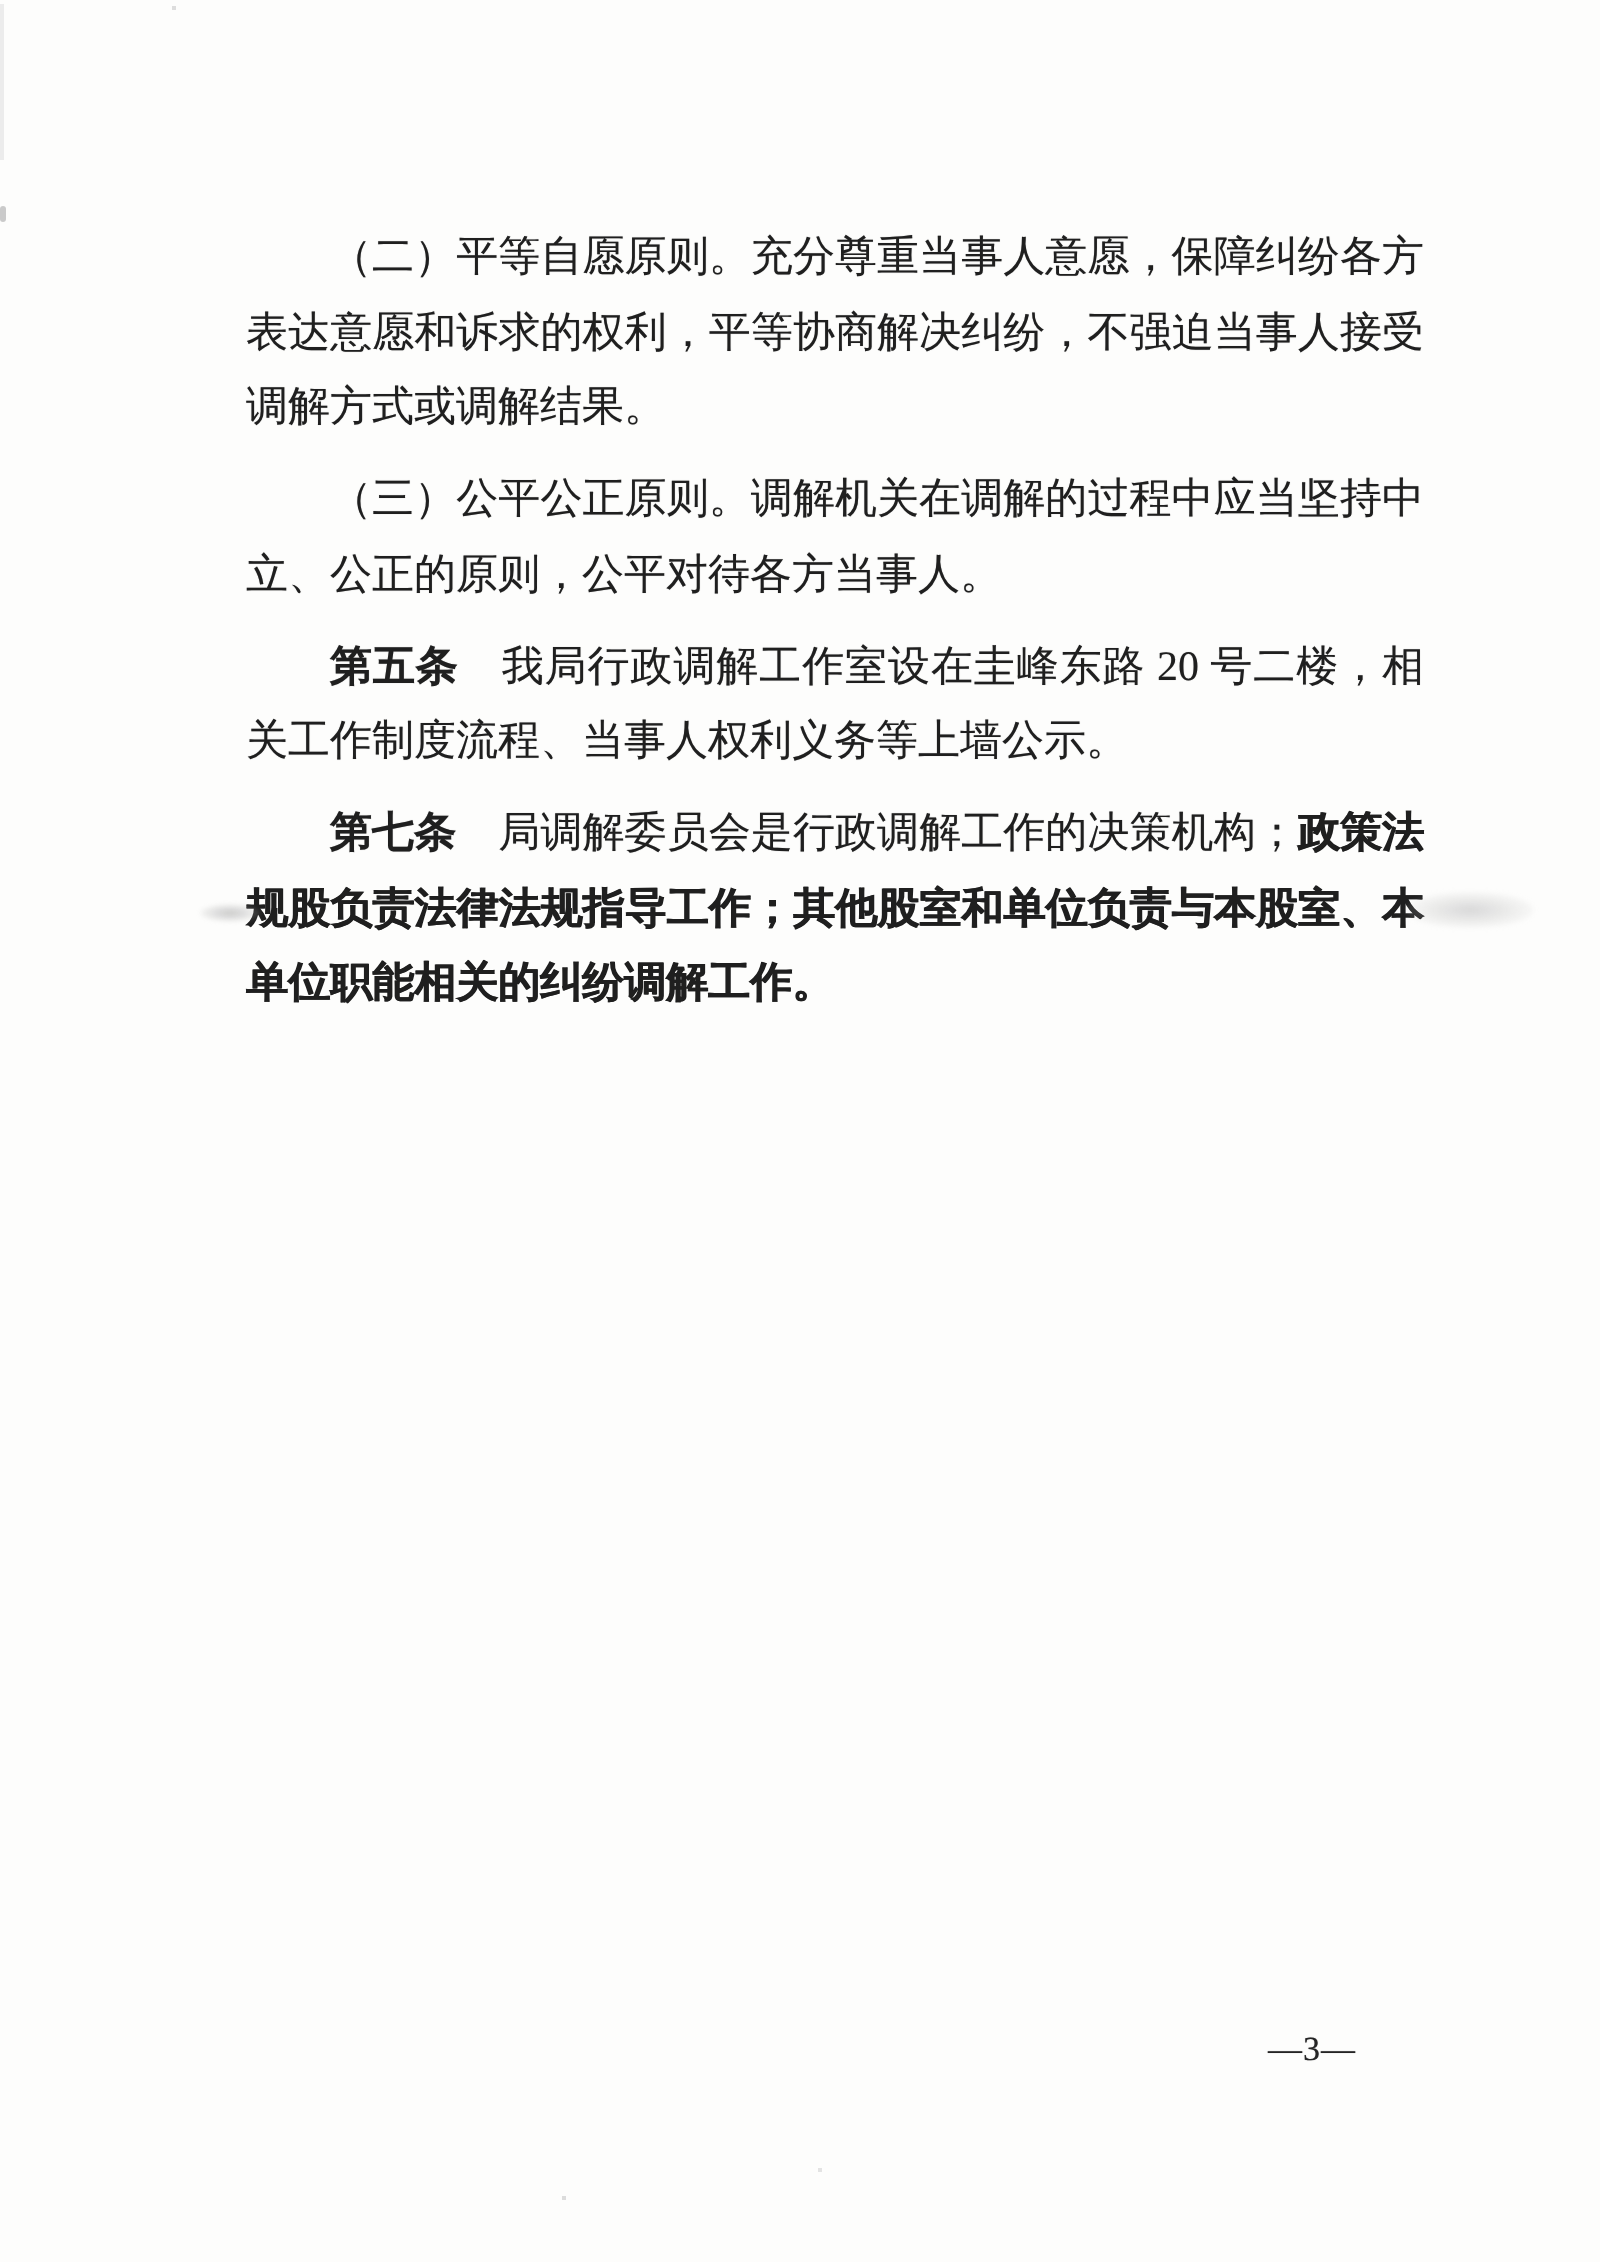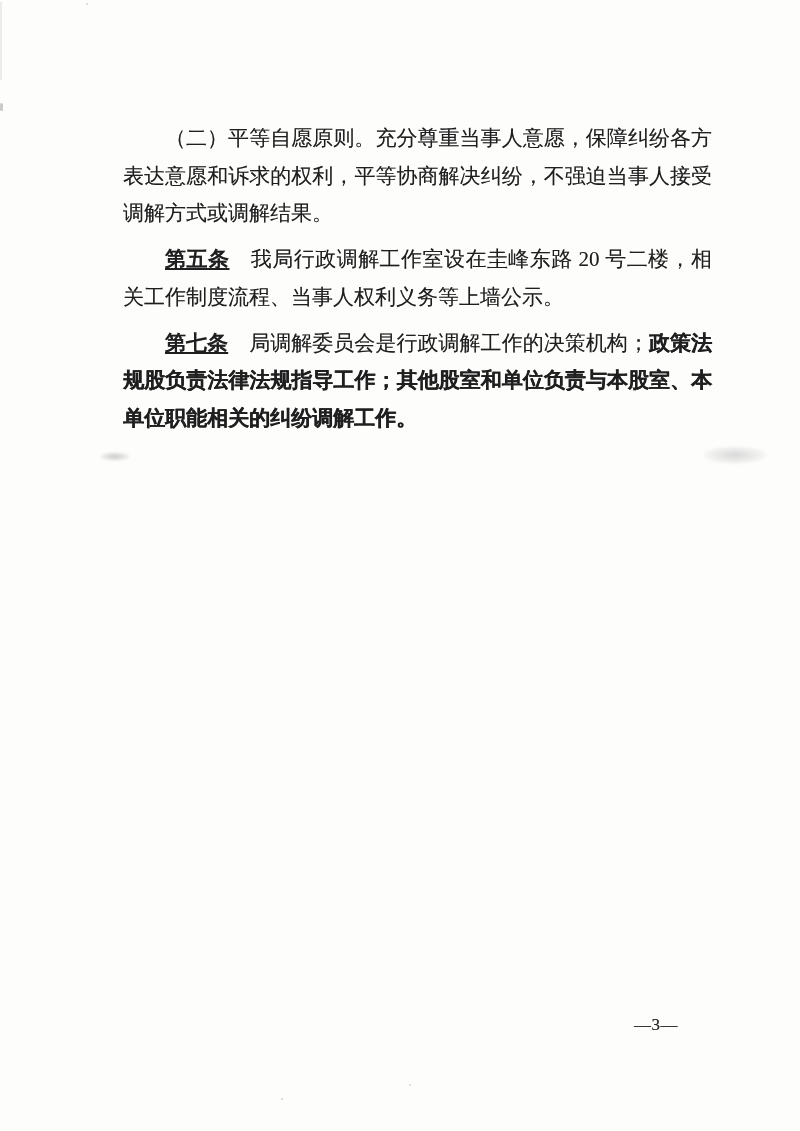--- a/index.html
+++ b/index.html
@@ -14,34 +14,34 @@
     position: relative;
     width: 800px;
     height: 1131px;
     background: #fdfdfc;
     font-family: "Liberation Serif", "DejaVu Serif", serif;
     color: #1f1f1f;
   }
   .doc-body {
     position: absolute;
     left: 123px;
-    top: 120px;
+    top: 110px;
     width: 589px;
     font-size: 21px;
     line-height: 37.5px;
     text-align: justify;
     letter-spacing: 0;
   }
   .para {
     margin: 0 0 8.5px 0;
     text-indent: 2em;
     text-shadow: 0 0 0.4px rgba(30,30,30,0.45);
   }
   .seg-normal { font-weight: 400; }
-  .seg-bold   { font-weight: 700; text-decoration: underline; }
+  .seg-bold   { font-weight: 700; }
   .seg-heavy  { font-weight: 600; text-shadow: 0.4px 0 0 currentColor; }
   .fw-quote {
     display: inline-block;
     width: 1em;
     text-align: center;
   }
   .page-number {
     position: absolute;
     left: 634px;
     top: 1014px;
@@ -78,20 +78,21 @@
   .speck-b { left: 281px; top: 1098px; width: 2px; height: 2px; background: #dcdcdc; }
   .speck-c { left: 409px; top: 1084px; width: 2px; height: 2px; background: #e3e3e3; }
 </style>
 </head>
 <body>
 
 <div class="page">
 
   <div class="doc-body">
       <p class="para"><span class="seg-normal">（二）平等自愿原则。充分尊重当事人意愿，保障纠纷各方表达意愿和诉求的权利，平等协商解决纠纷，不强迫当事人接受调解方式或调解结果。</span></p>
+      <p class="para"><span class="seg-normal">（三）公平公正原则。调解机关在调解的过程中应当坚持中立、公正的原则，公平对待各方当事人。</span></p>
       <p class="para"><span class="seg-bold">第五条</span><span class="seg-normal">　我局行政调解工作室设在圭峰东路 20 号二楼，相关工作制度流程、当事人权利义务等上墙公示。</span></p>
       <p class="para"><span class="seg-bold">第七条</span><span class="seg-normal">　局调解委员会是行政调解工作的决策机构；</span><span class="seg-heavy">政策法规股负责法律法规指导工作；其他股室和单位负责与本股室、本单位职能相关的纠纷调解工作。</span></p>
     </div>
 
   <div class="page-number">—3—</div>
 
   <div class="artifact smudge-left"></div>
   <div class="artifact smudge-right"></div>
   <div class="artifact edge-sliver"></div>
   <div class="artifact edge-speck"></div>

